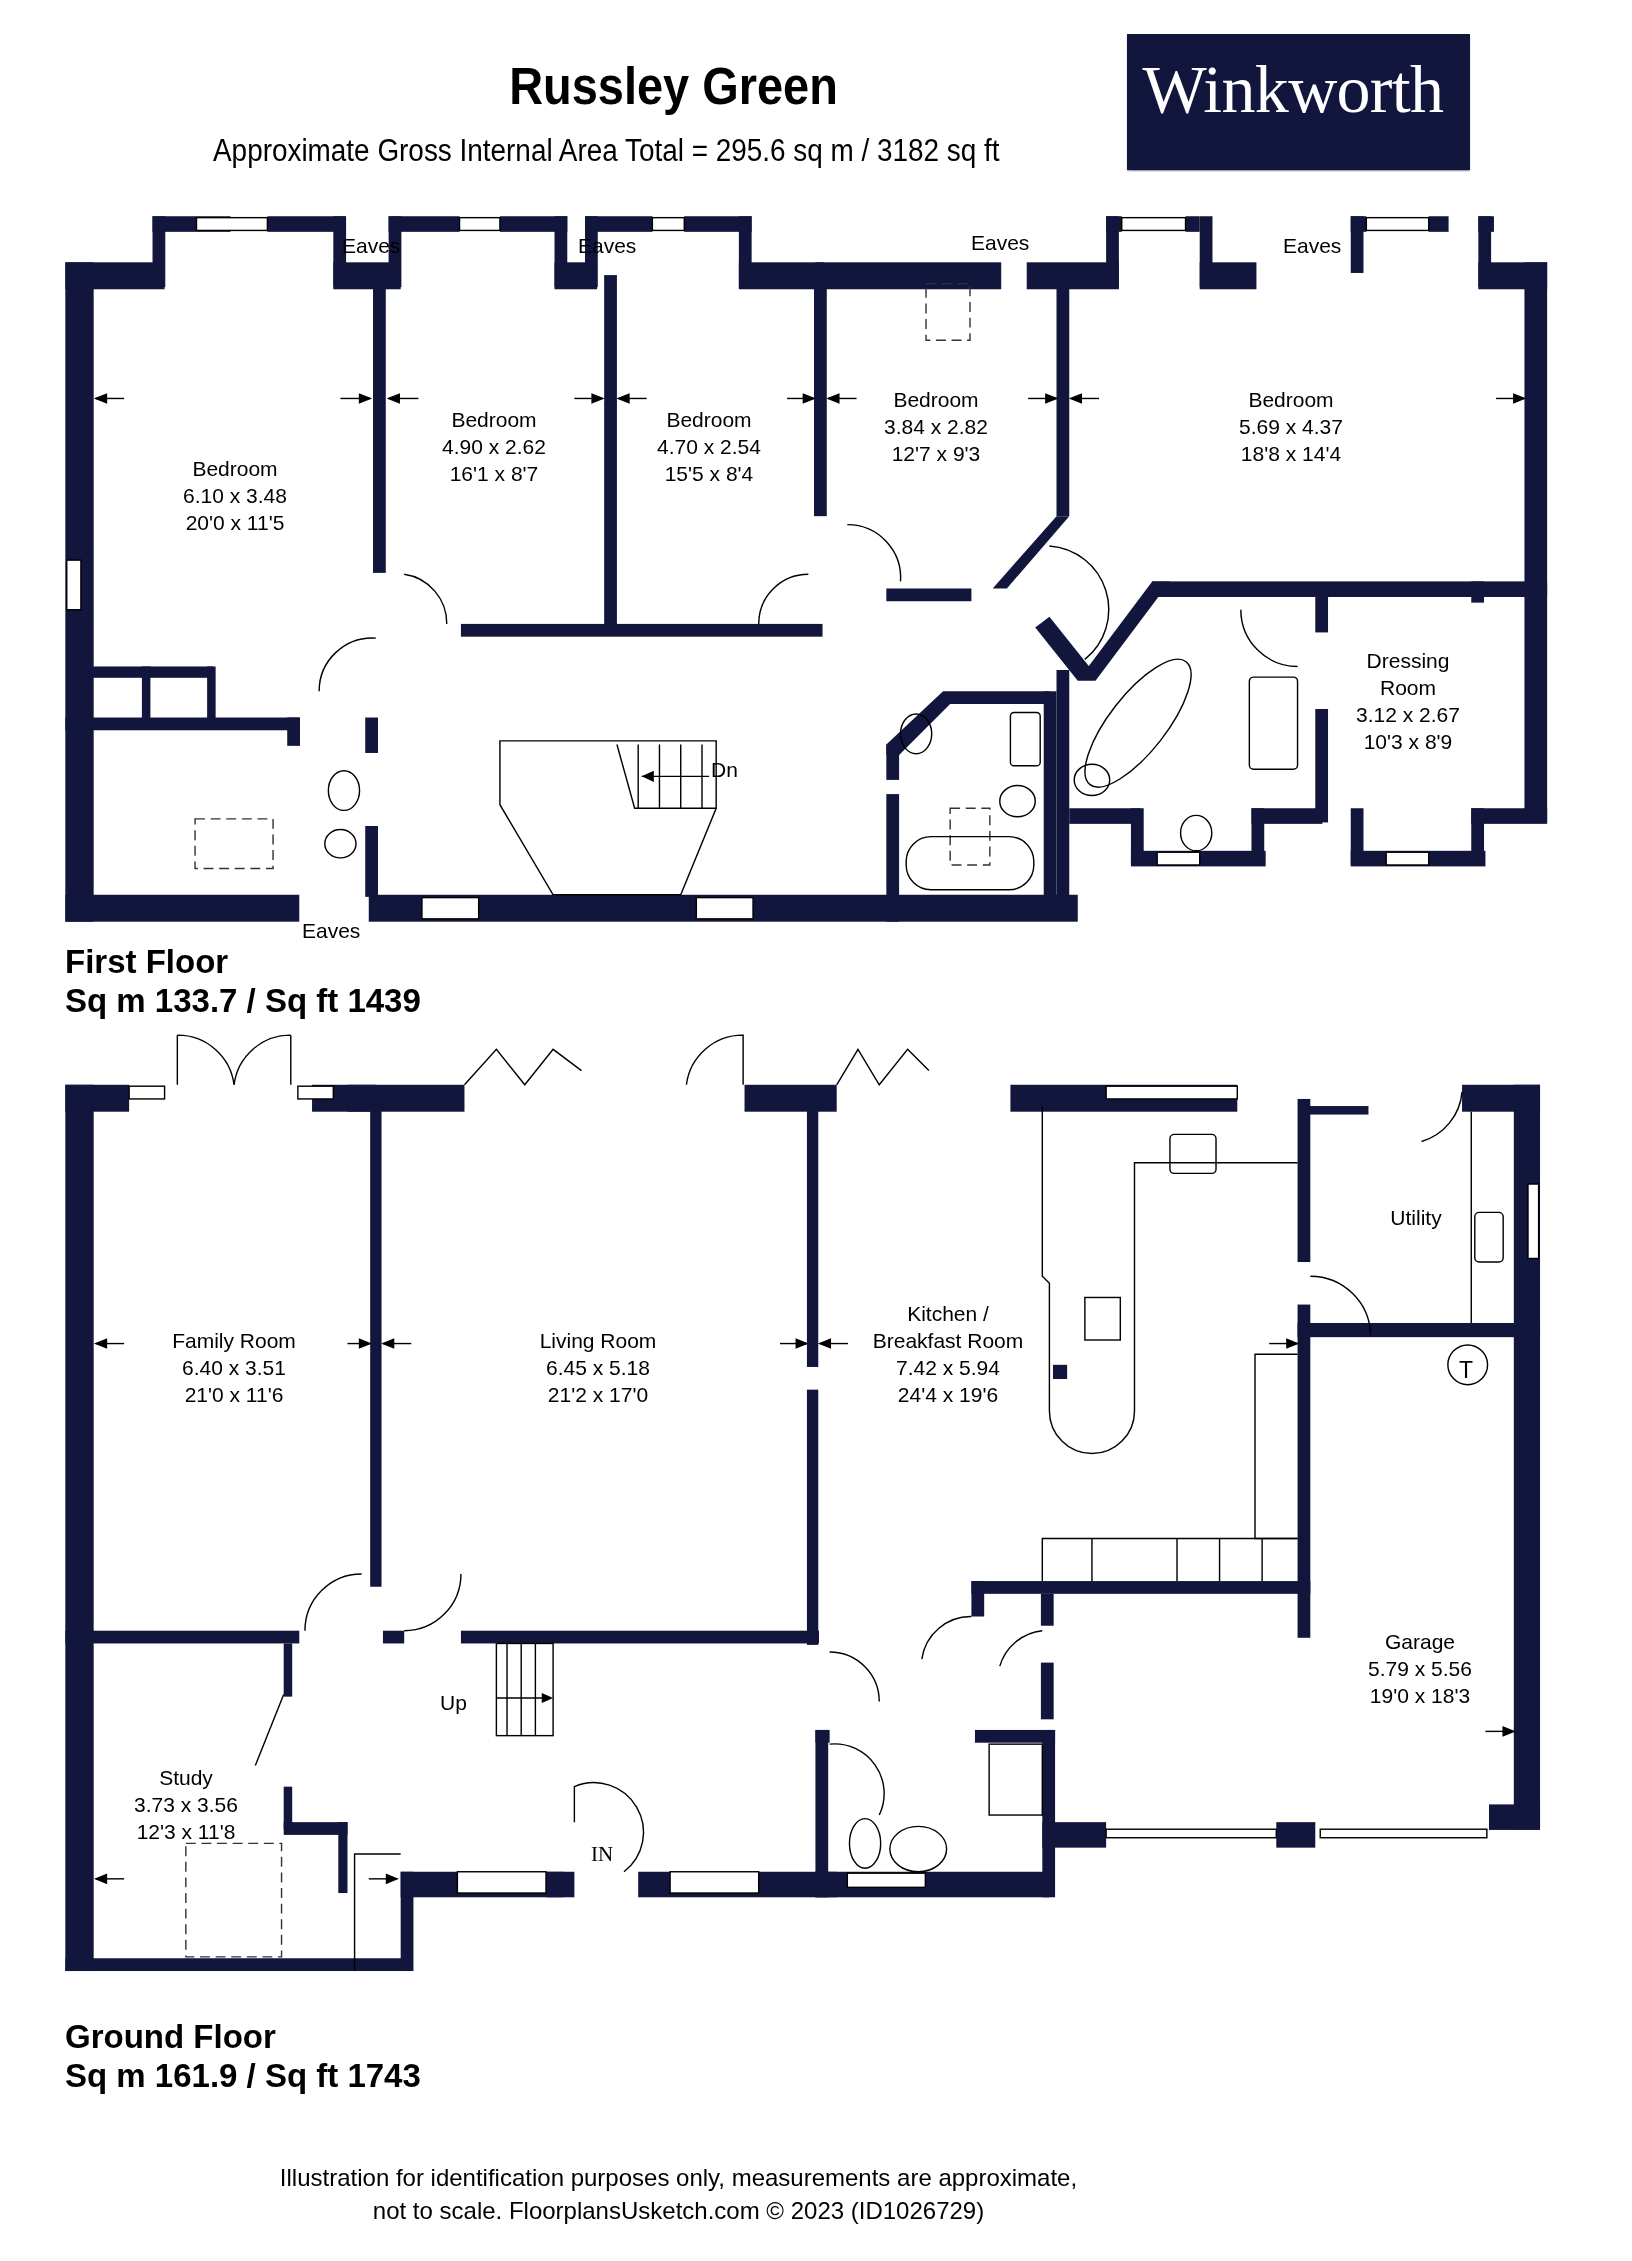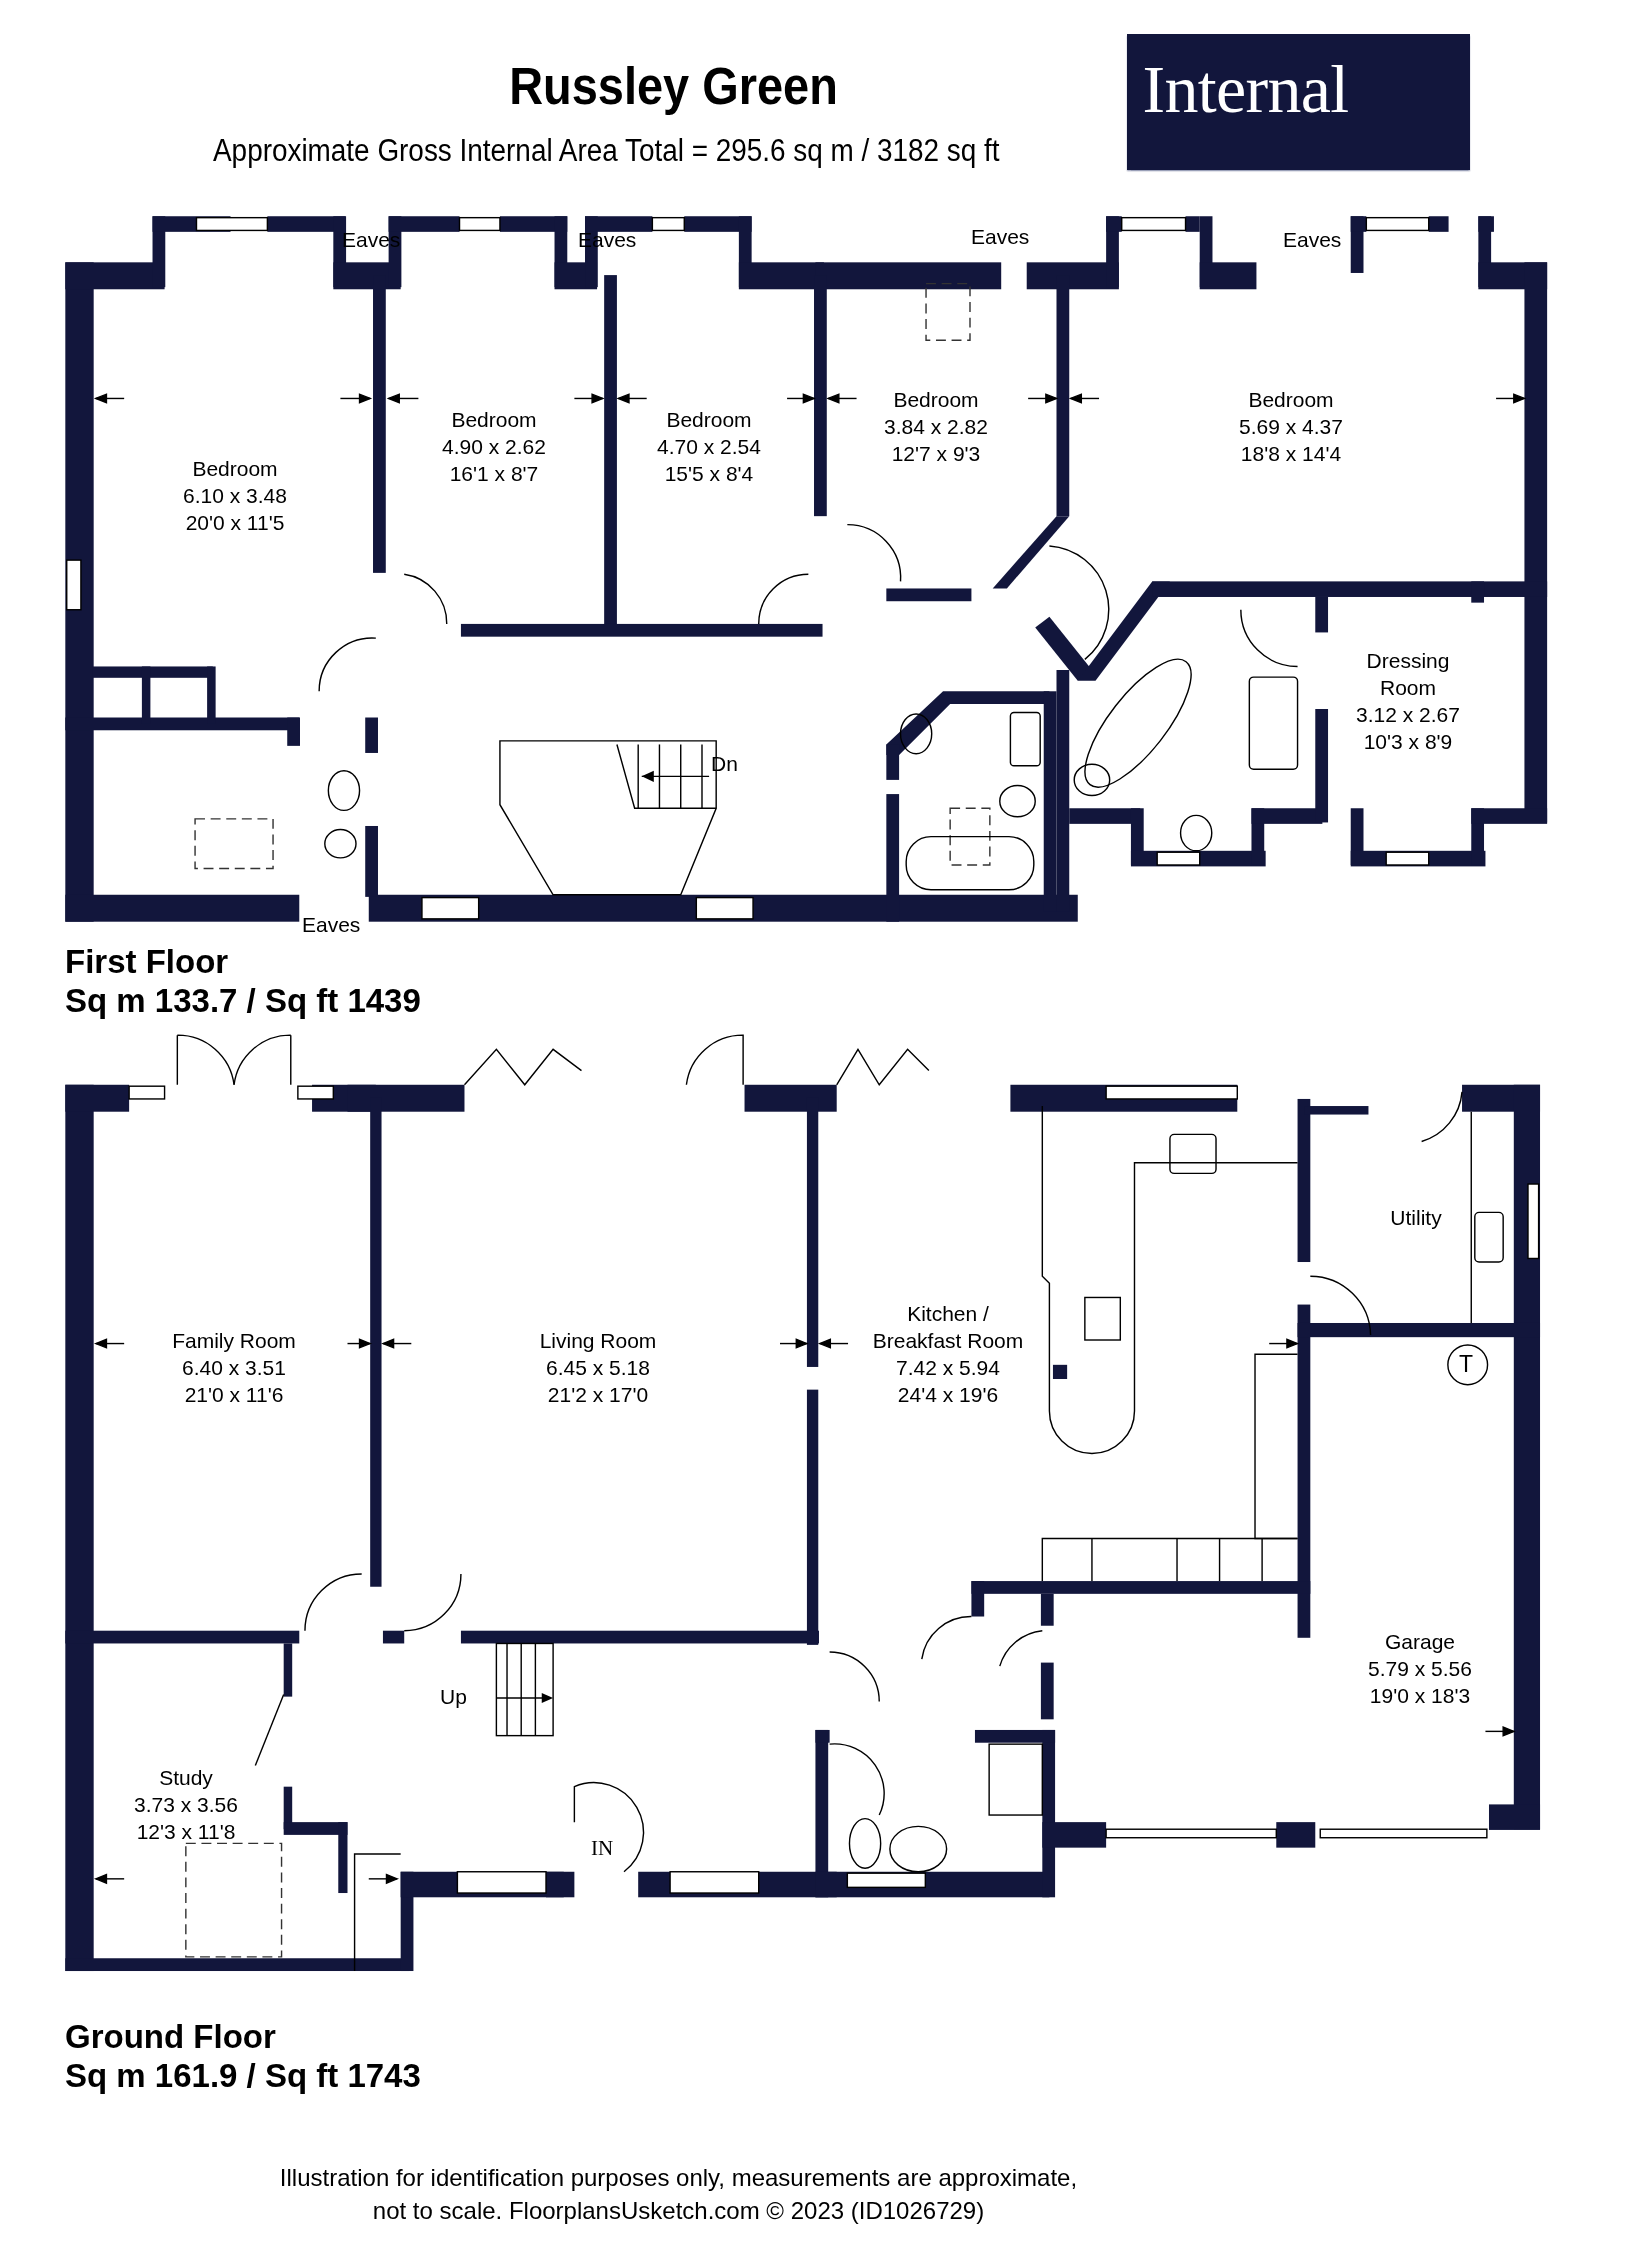--- a/index.html
+++ b/index.html
@@ -9,31 +9,31 @@
   .subtitle{left:213px;top:133px;font-size:31px;white-space:nowrap;transform:scaleX(0.9);transform-origin:0 0;}
   .logo{left:1127px;top:34px;width:343px;height:136px;background:#12163c;box-shadow:0 2.1px 1.4px #9aa0b8;}
   .logo span{position:absolute;left:15.6px;top:15.6px;font-family:"Liberation Serif",serif;font-size:68px;color:#ffffff;letter-spacing:-0.7px;}
   svg.plan{position:absolute;left:0;top:0;}
   .wall{fill:#12163c;}
   .fix{fill:#fff;stroke:#000;stroke-width:2;}
   .thin{fill:none;stroke:#000;stroke-width:2;}
   .dash{fill:none;stroke:#333;stroke-width:2;stroke-dasharray:14 8;}
   .room{position:absolute;text-align:center;font-size:21px;line-height:27px;white-space:nowrap;transform:translateX(-50%);}
   .room div{display:block;}
-  .label{position:absolute;font-size:21px;white-space:nowrap;}
+  .label{position:absolute;font-size:21px;white-space:nowrap;margin-top:6px;}
   .floor-name{position:absolute;font-weight:bold;font-size:33px;line-height:40px;white-space:nowrap;}
   .footer{position:absolute;left:0;width:1357px;text-align:center;font-size:24px;line-height:33px;}
 </style>
 </head>
 <body>
 
 <div class="abs title">Russley Green</div>
 <div class="abs subtitle">Approximate Gross Internal Area Total = 295.6 sq m / 3182 sq ft</div>
 <div class="abs logo">
-  <span>Internal</span>
+  <span>Winkworth</span>
 </div>
 
 <svg class="plan" width="1633" height="2261" viewBox="0 0 2303 3189">
 
   <g>
 
     <rect class="wall" x="92" y="370" width="40" height="930"></rect>
 
     <rect class="wall" x="92" y="1262" width="330" height="38"></rect>
     <rect class="wall" x="520" y="1262" width="1000" height="38"></rect>

